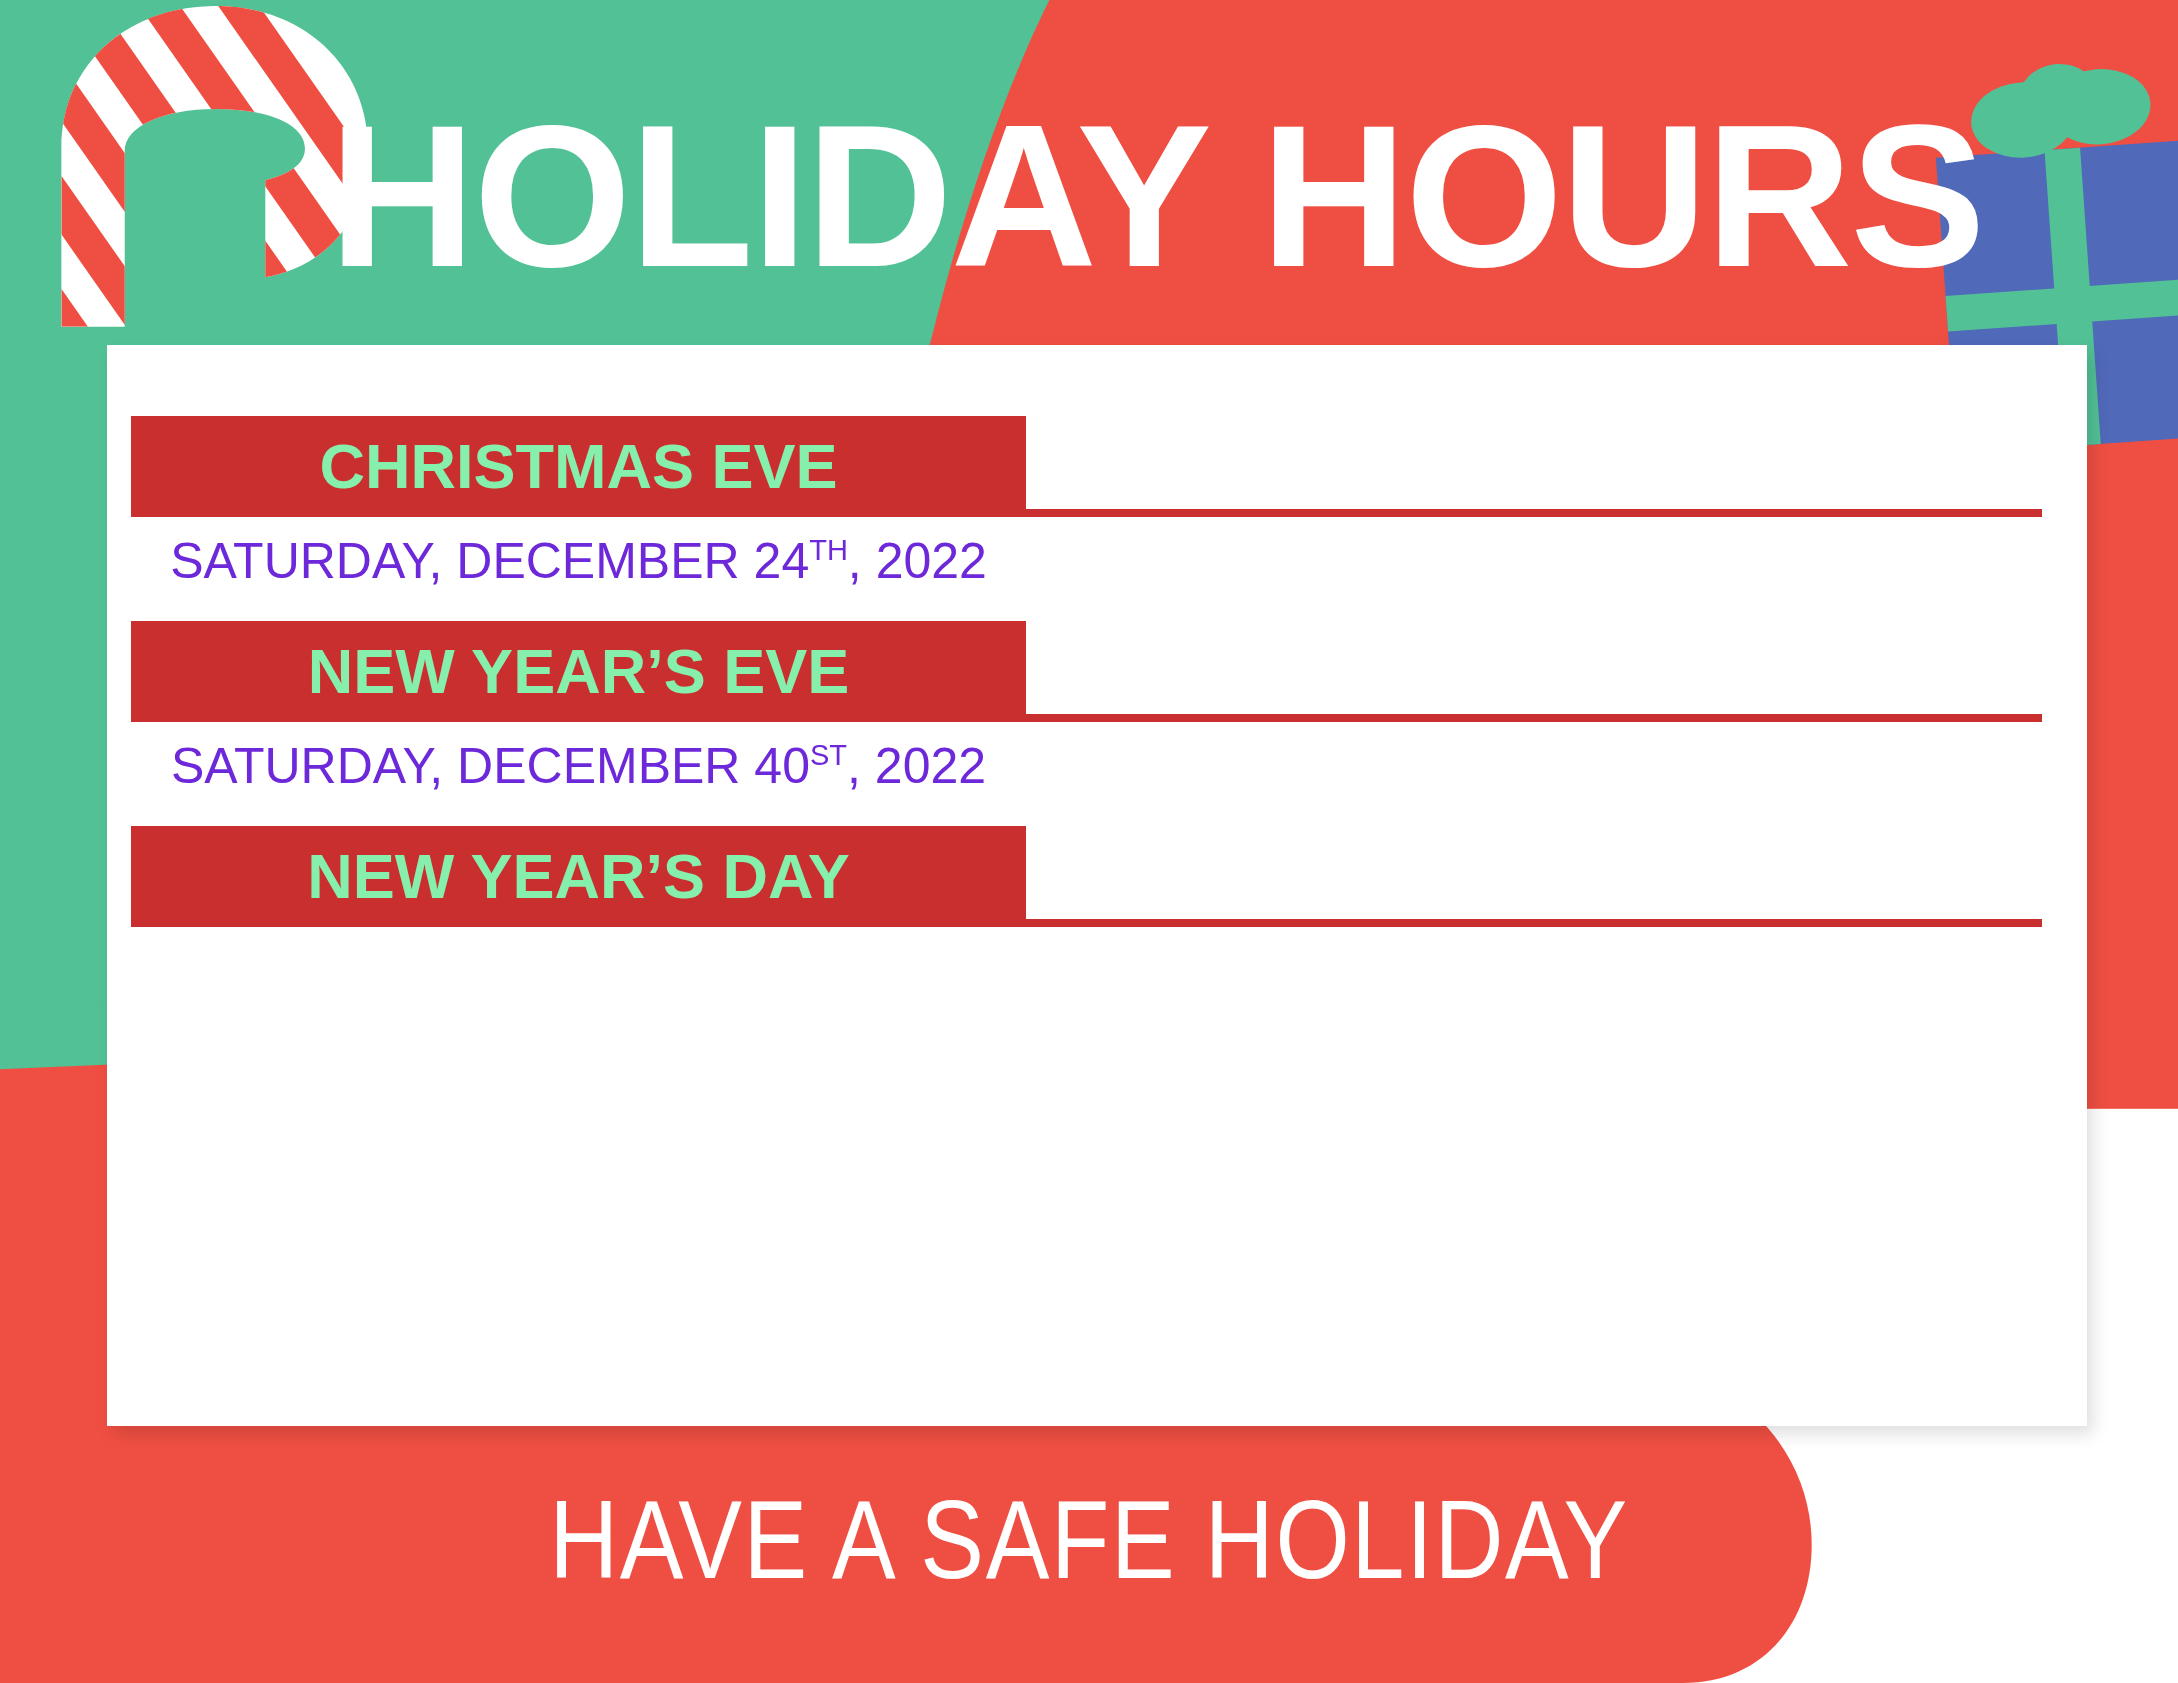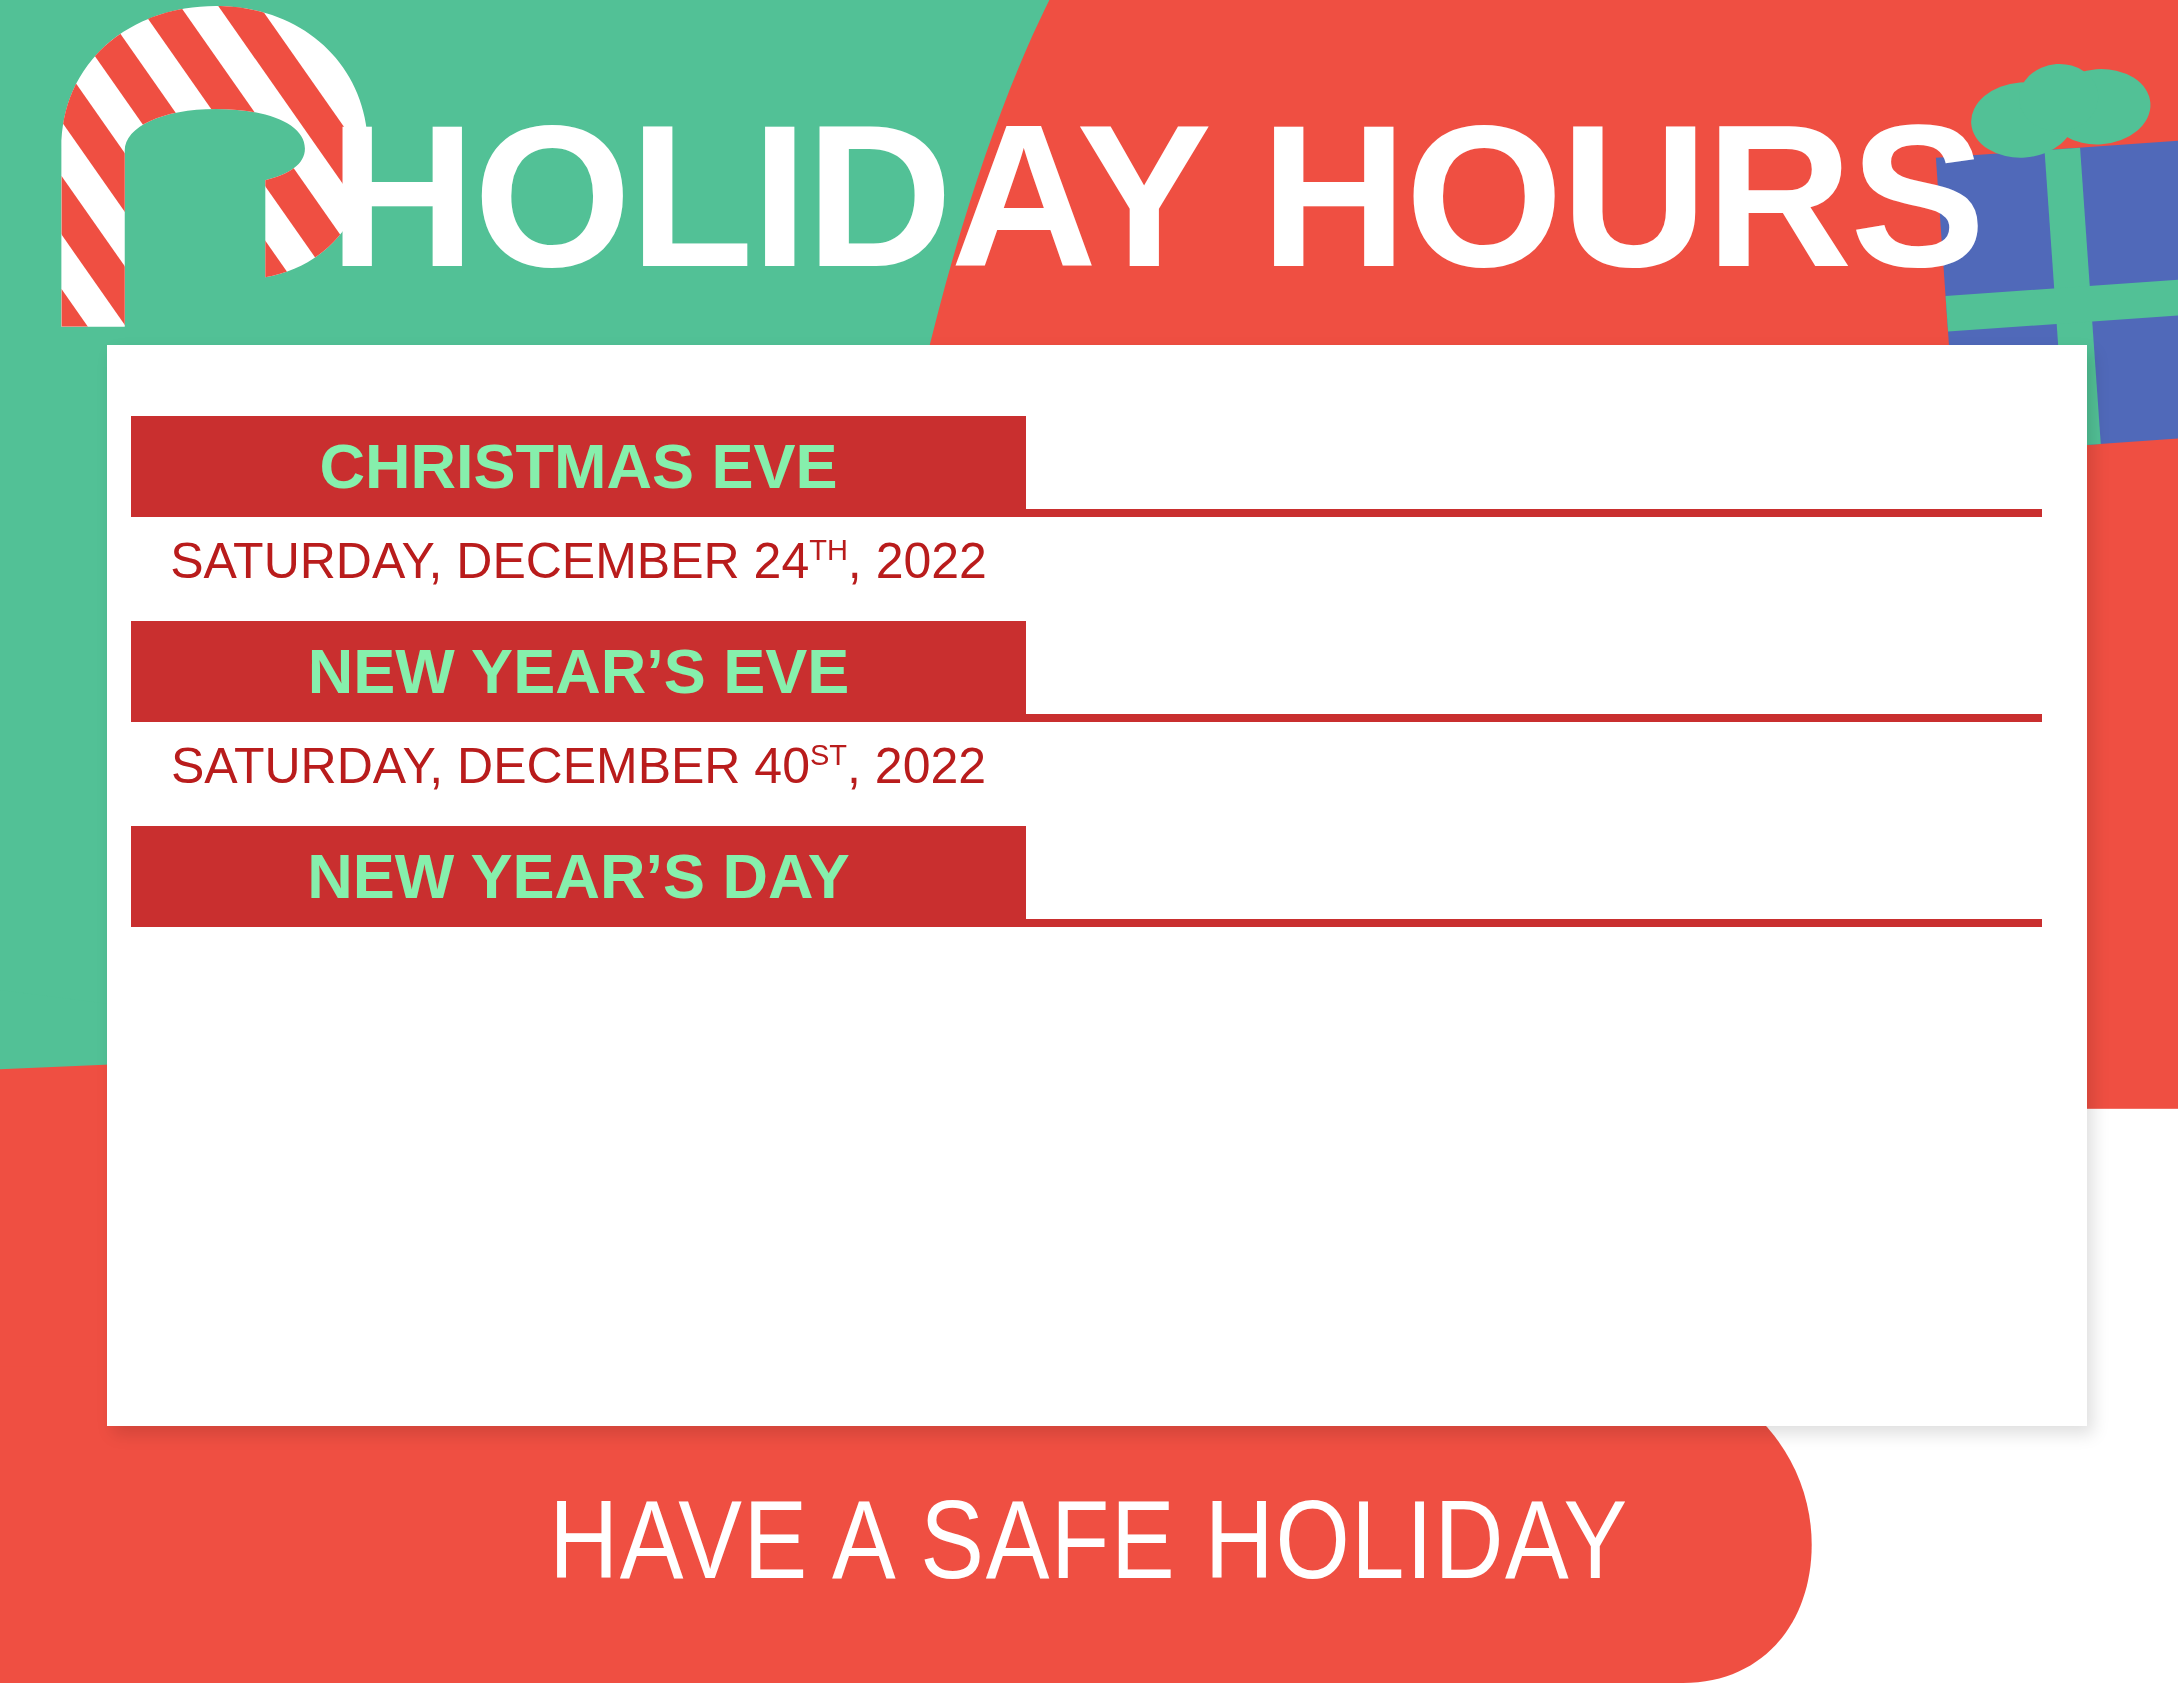--- a/index.html
+++ b/index.html
@@ -112,21 +112,21 @@
     background: #c92f2f;
   }
 
   
   .row-date {
     position: absolute;
     left: 0;
     top: 103px;
     width: 895px;
     text-align: center;
-    color: #b91c1c;
+    color: #6d28d9;
     font-family: "Liberation Sans", sans-serif;
     font-weight: normal;
     font-size: 50px;
     line-height: 85px;
     white-space: nowrap;
   }
   .row-date sup {
     font-size: 0.58em;
     vertical-align: super;
     line-height: 0;

